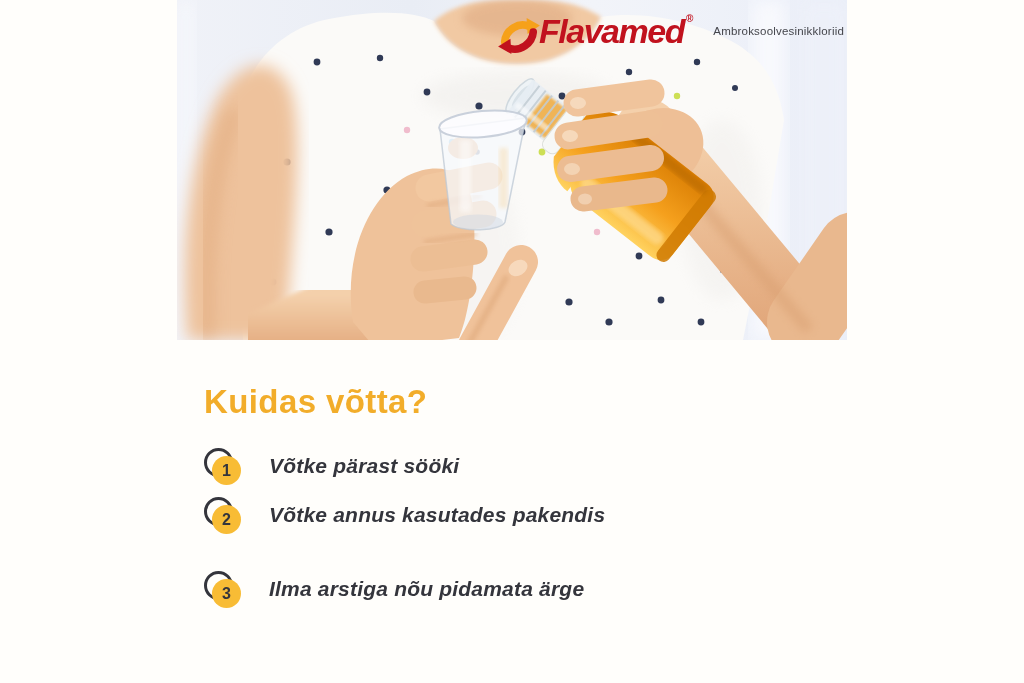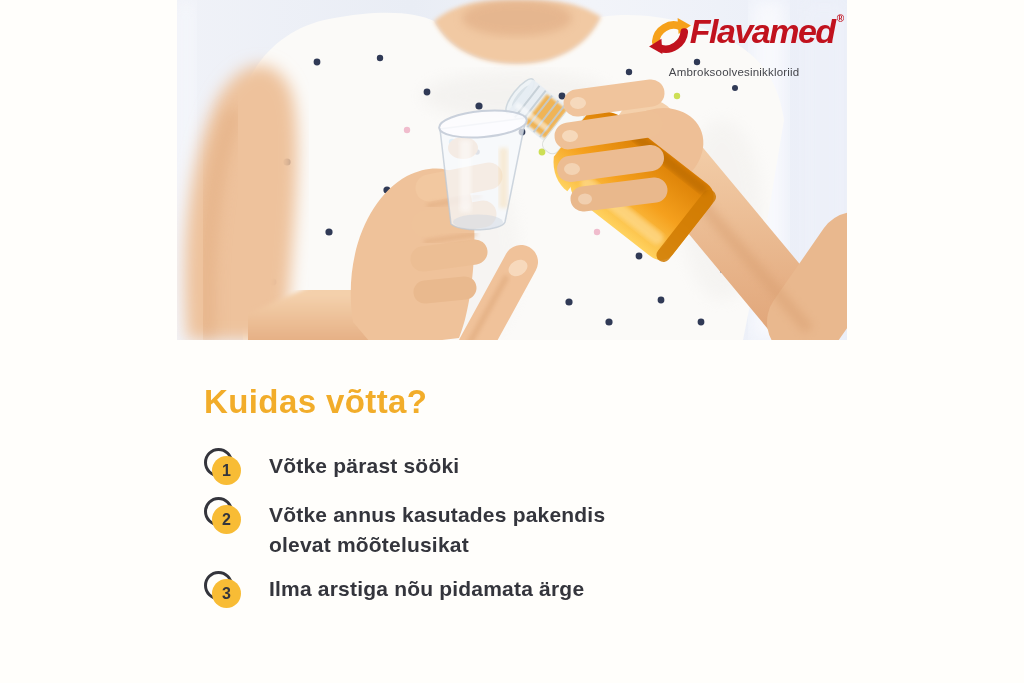--- a/index.html
+++ b/index.html
@@ -15,21 +15,21 @@
   }
   
   .photo{
     position:absolute;left:177px;top:0;width:670px;height:340px;
     overflow:hidden;background:#edf0f8;
   }
   .photo svg.scene{position:absolute;left:0;top:0;}
   
   .logo{
     position:absolute;top:13px;right:3px;z-index:5;
-    display:flex;flex-direction:column;
+    display:flex;flex-direction:row;
   }
   .logo-row{display:flex;align-items:flex-start;}
   .swoosh{margin:3px -1px 0 0;}
   .brand{
     font-size:34px;line-height:36px;font-weight:700;font-style:italic;
     letter-spacing:-1.5px;color:var(--logo-red,#c1121e);
   }
   .reg{
     font-size:10px;font-weight:700;font-style:normal;
     color:var(--logo-red,#c1121e);margin:0 0 0 2px;line-height:12px;
@@ -57,20 +57,21 @@
   }
   .badge .num{
     position:absolute;left:8px;top:8px;width:29px;height:29px;
     display:flex;align-items:center;justify-content:center;
     font-size:16px;font-weight:700;color:var(--dark,#34353c);
   }
   .step-text{
     margin-left:28px;padding-top:3px;
     font-size:21px;font-weight:700;line-height:30px;letter-spacing:0.2px;
     color:var(--dark,#34353c);
+    font-style:italic;
   }
   .step-text .line{white-space:nowrap;}
 </style>
 </head>
 <body>
 
 <div class="canvas">
 
   <div class="photo">
     <svg class="scene" width="670" height="340" viewBox="0 0 670 340">
@@ -263,21 +264,20 @@
         </div>
       </div>
       <div class="step-row" style="top: 51px;">
         <div class="badge">
           <span class="ring"></span>
           <span class="disc"></span>
           <span class="num">2</span>
         </div>
         <div class="step-text">
           <div class="line">Võtke annus kasutades pakendis</div>
-          <div class="line">olevat mõõtelusikat</div>
         </div>
       </div>
       <div class="step-row" style="top: 125px;">
         <div class="badge">
           <span class="ring"></span>
           <span class="disc"></span>
           <span class="num">3</span>
         </div>
         <div class="step-text">
           <div class="line">Ilma arstiga nõu pidamata ärge</div>

